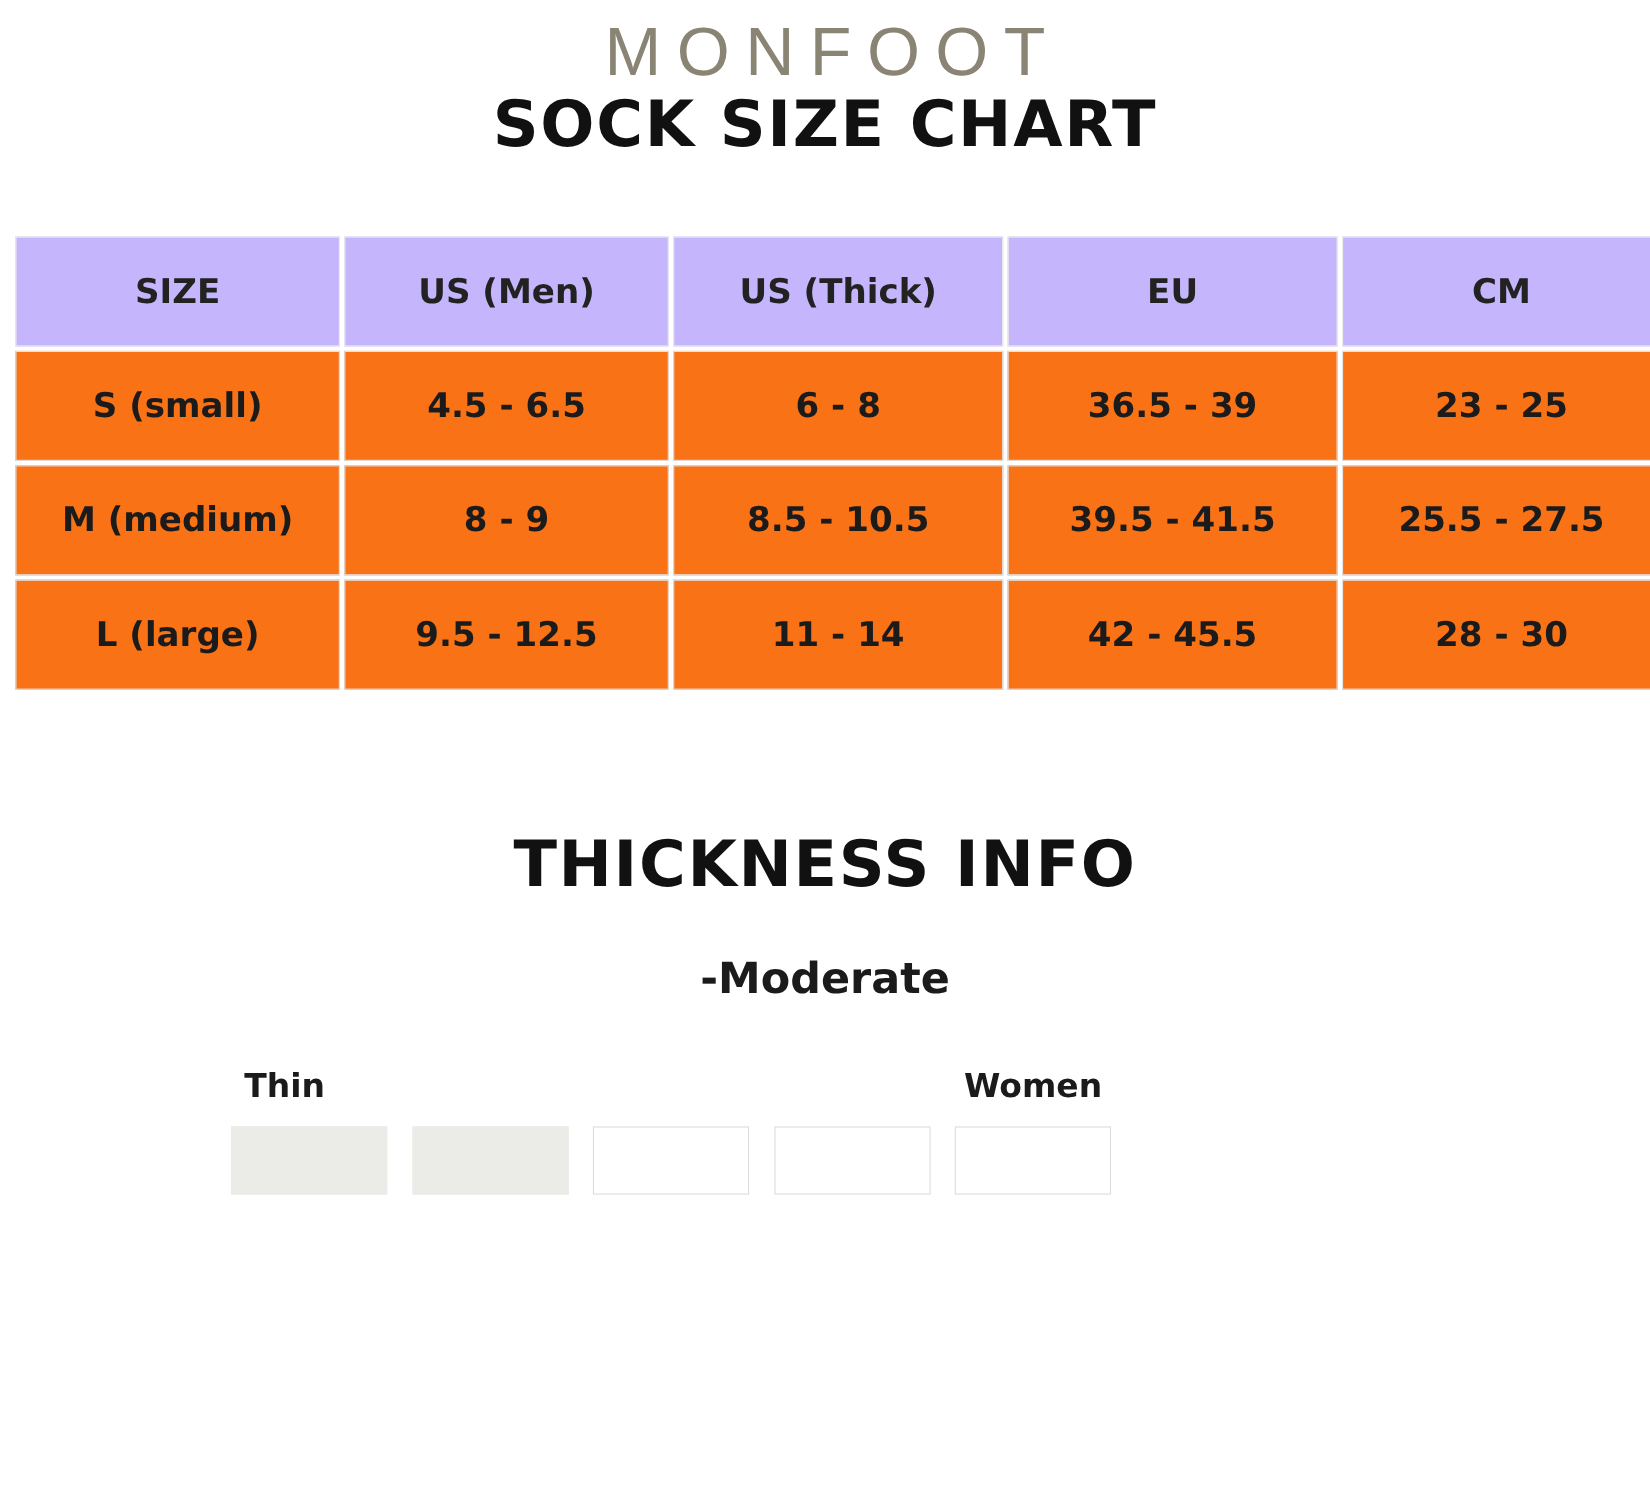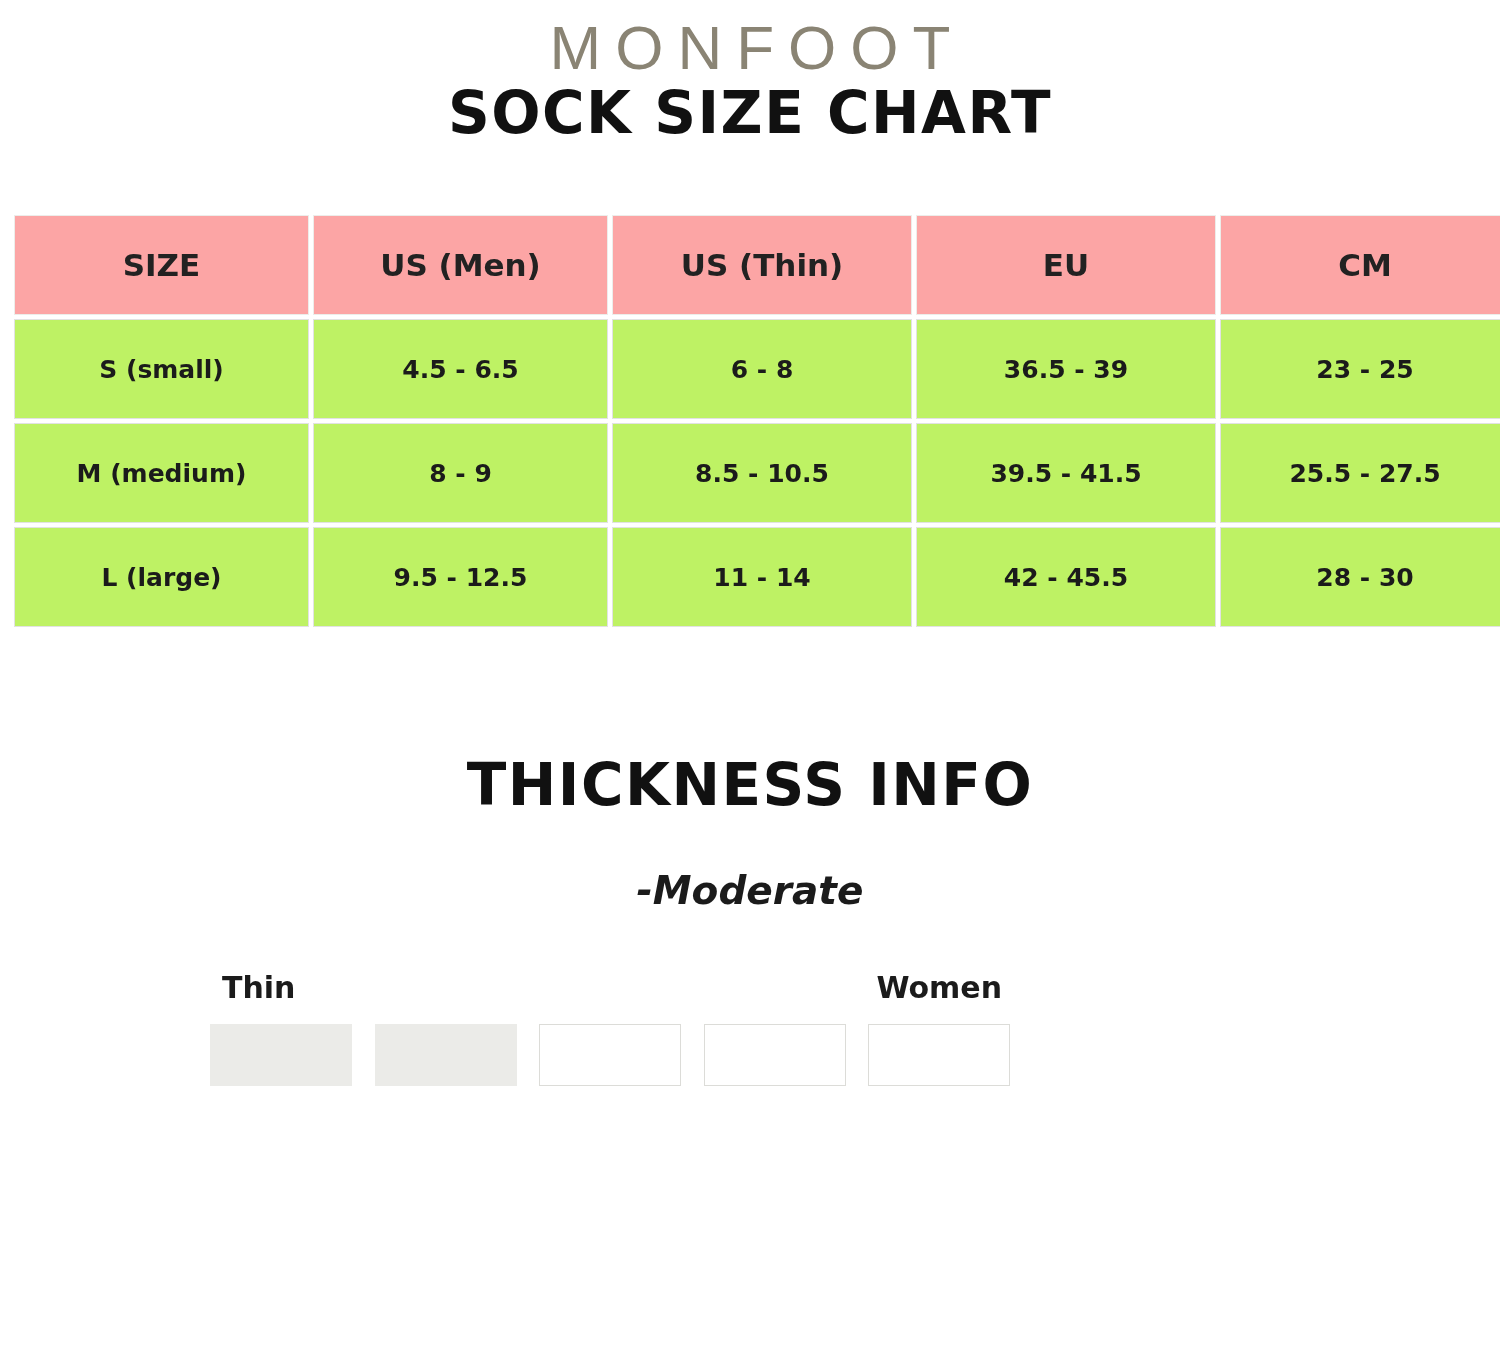--- a/index.html
+++ b/index.html
@@ -53,33 +53,33 @@
     margin: 64px 10px 0 10px;
   }
   table.size-chart {
     width: 1480px;
     border-collapse: separate;
     border-spacing: 4px;
     table-layout: fixed;
   }
   table.size-chart th,
   table.size-chart td {
-    background: #bef264;
+    background: #f97316;
     border: 1px solid #e2e2e2;
     text-align: center;
-    font-size: 25px;
+    font-size: 31px;
     font-weight: 700;
     color: #1b1b1b;
     height: 100px;
     padding: 0 6px;
     vertical-align: middle;
     box-sizing: border-box;
   }
   table.size-chart thead th {
-    background: #fca5a5;
+    background: #c4b5fd;
     border: 1px solid #ededea;
     font-weight: 700;
     font-size: 31px;
     color: #222222;
   }
   table.size-chart col.c1 { width: 295px; }
   table.size-chart col.c2 { width: 295px; }
   table.size-chart col.c3 { width: 300px; }
   table.size-chart col.c4 { width: 300px; }
   table.size-chart col.c5 { width: 290px; }
@@ -88,21 +88,20 @@
   .notes {
     text-align: center;
     margin-top: 46px;
   }
   .notes div {
     font-family: "DejaVu Sans", sans-serif;
     font-size: 39px;
     font-weight: 700;
     color: #1b1b1b;
     line-height: 1.35;
-    font-style: italic;
   }
 
   
   .scale-block {
     margin-top: 52px;
     position: relative;
     width: 1220px;
   }
   .scale-labels {
     position: relative;
@@ -153,21 +152,21 @@
         <col class="c1">
           <col class="c2">
           <col class="c3">
           <col class="c4">
           <col class="c5">
       </colgroup>
       <thead>
         <tr>
           <th>SIZE</th>
           <th>US (Men)</th>
-          <th>US (Thin)</th>
+          <th>US (Thick)</th>
           <th>EU</th>
           <th>CM</th>
         </tr>
       </thead>
       <tbody>
         <tr>
           <td>S (small)</td>
           <td>4.5 - 6.5</td>
           <td>6 - 8</td>
           <td>36.5 - 39</td>

